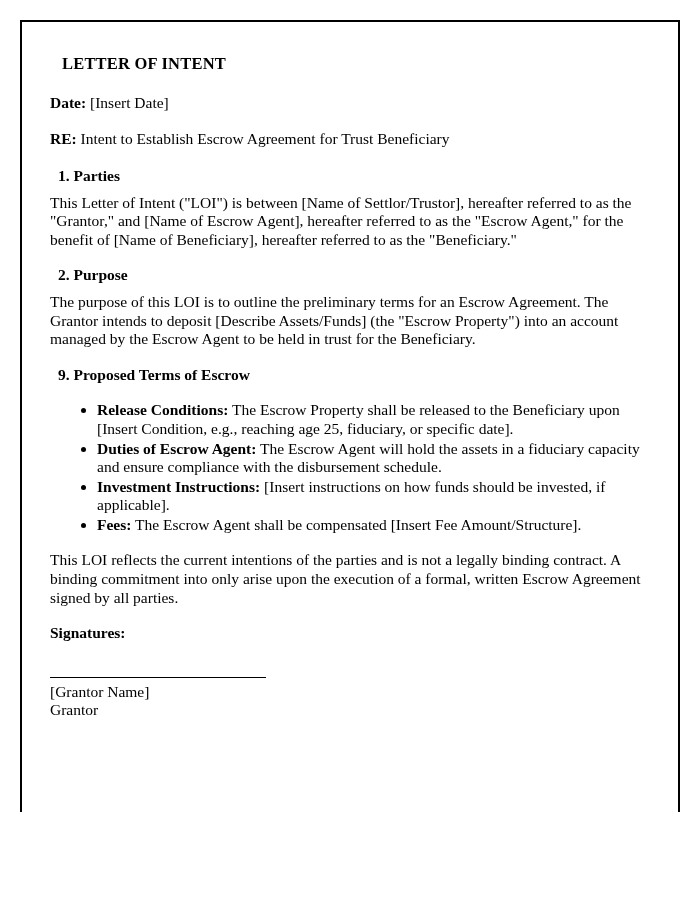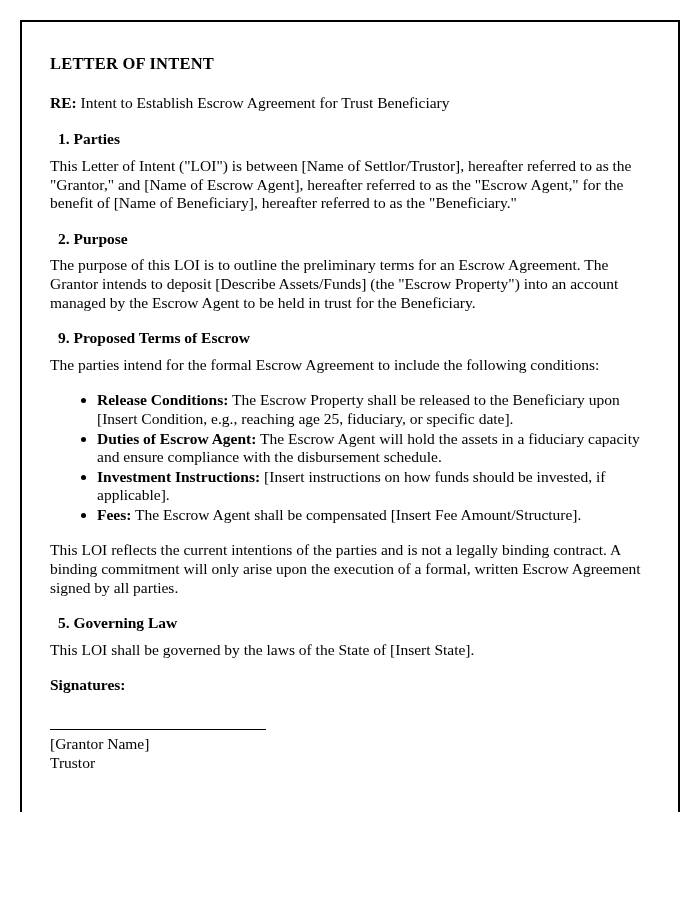--- a/index.html
+++ b/index.html
@@ -23,21 +23,21 @@
     border-bottom: none;
     padding: 26px 28px 0 28px;
     overflow: hidden;
     font-size: 15.5px;
     line-height: 1.2;
   }
   .b { font-weight: bold; }
   .doc-title {
     font-size: 16.5px;
     font-weight: bold;
-    margin: 6px 0 20px 0;
+    margin: 6px 0 20px 12px;
     letter-spacing: 0.2px;
   }
   p.meta {
     margin: 0 0 18px 0;
   }
   .section { margin: 0 0 17px 0; }
   .section-heading {
     font-weight: bold;
     margin: 8px;
   }
@@ -64,54 +64,50 @@
   }
   .sig-name, .sig-role { margin: 0; }
 </style>
 </head>
 <body>
 
 <div class="sheet">
 
   <h1 class="doc-title">LETTER OF INTENT</h1>
 
+  <p class="meta"><span class="b">Date:</span> <span>[Insert Date]</span></p>
 
   <p class="meta"><span class="b">RE:</span> <span>Intent to Establish Escrow Agreement for Trust Beneficiary</span></p>
 
   <div class="section">
     <p class="section-heading">1. Parties</p>
     <p class="section-body">This Letter of Intent ("LOI") is between [Name of Settlor/Trustor], hereafter referred to as the "Grantor," and [Name of Escrow Agent], hereafter referred to as the "Escrow Agent," for the benefit of [Name of Beneficiary], hereafter referred to as the "Beneficiary."</p>
   </div>
 
   <div class="section">
     <p class="section-heading">2. Purpose</p>
     <p class="section-body">The purpose of this LOI is to outline the preliminary terms for an Escrow Agreement. The Grantor intends to deposit [Describe Assets/Funds] (the "Escrow Property") into an account managed by the Escrow Agent to be held in trust for the Beneficiary.</p>
   </div>
 
   <div class="section">
     <p class="section-heading">9. Proposed Terms of Escrow</p>
-    <p class="section-body">The parties intend for the formal Escrow Agreement to include the following conditions:</p>
     <ul class="terms">
       <li><span class="b">Release Conditions:</span> <span>The Escrow Property shall be released to the Beneficiary upon [Insert Condition, e.g., reaching age 25, fiduciary, or specific date].</span></li>
       <li><span class="b">Duties of Escrow Agent:</span> <span>The Escrow Agent will hold the assets in a fiduciary capacity and ensure compliance with the disbursement schedule.</span></li>
       <li><span class="b">Investment Instructions:</span> <span>[Insert instructions on how funds should be invested, if applicable].</span></li>
       <li><span class="b">Fees:</span> <span>The Escrow Agent shall be compensated [Insert Fee Amount/Structure].</span></li>
     </ul>
   </div>
 
   <div class="section">
-    <p class="section-body">This LOI reflects the current intentions of the parties and is not a legally binding contract. A binding commitment will only arise upon the execution of a formal, written Escrow Agreement signed by all parties.</p>
+    <p class="section-body">This LOI reflects the current intentions of the parties and is not a legally binding contract. A binding commitment into only arise upon the execution of a formal, written Escrow Agreement signed by all parties.</p>
   </div>
 
-  <div class="section">
-    <p class="section-heading">5. Governing Law</p>
-    <p class="section-body">This LOI shall be governed by the laws of the State of [Insert State].</p>
-  </div>
 
   <p class="signatures-heading">Signatures:</p>
 
   <div class="sig-block">
     <div class="sig-line"></div>
     <p class="sig-name">[Grantor Name]</p>
-    <p class="sig-role">Trustor</p>
+    <p class="sig-role">Grantor</p>
   </div>
 
 </div>
 
 </body></html>

